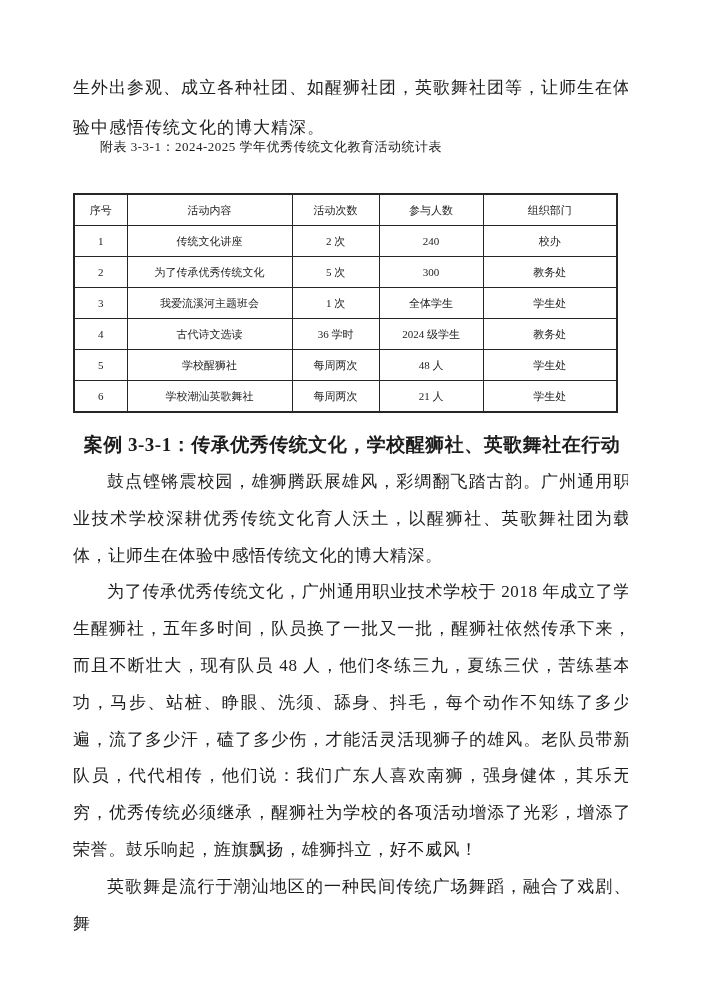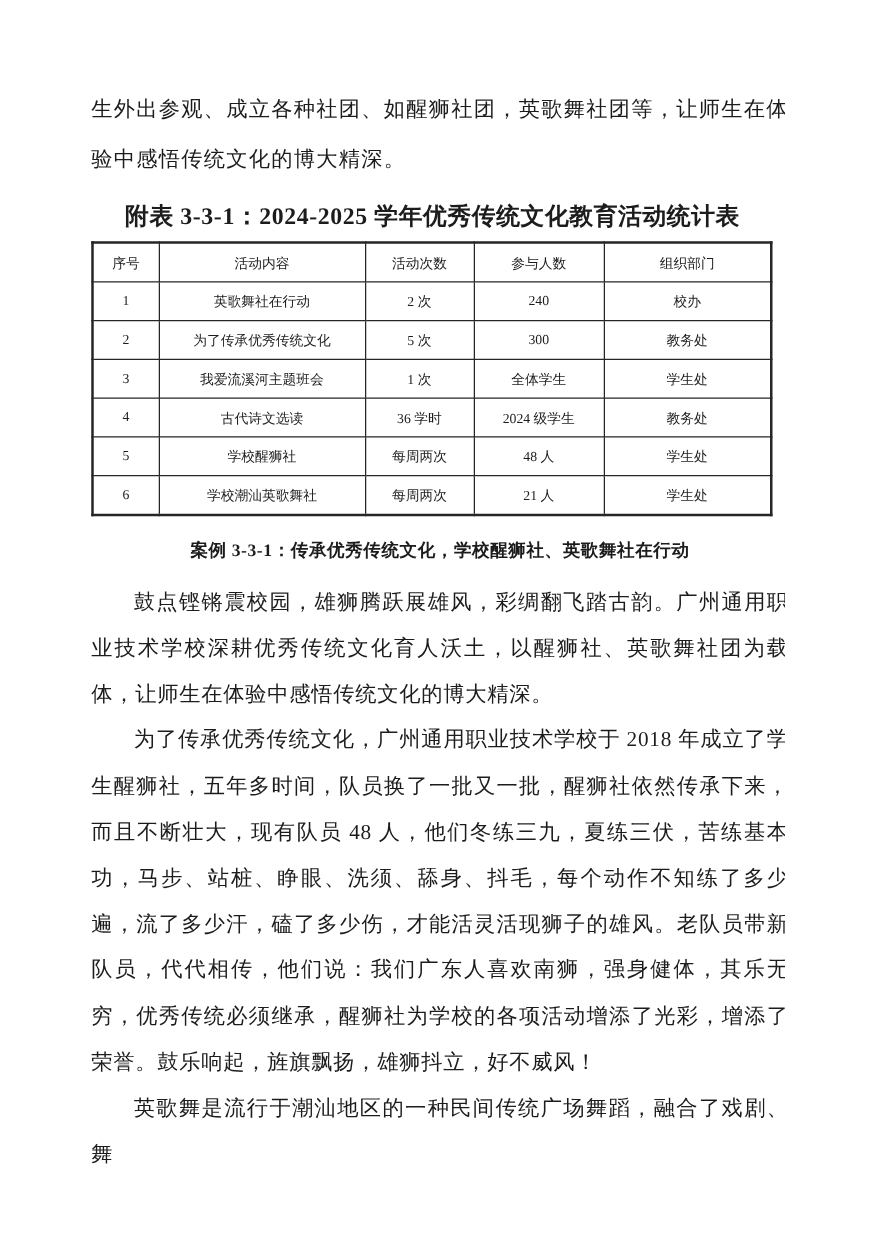--- a/index.html
+++ b/index.html
@@ -18,23 +18,23 @@
   }
   
   .intro {
     position: absolute; left: 73px; top: 68px; width: 558px;
     font-size: 17px; line-height: 40px;
     text-align: justify; text-justify: inter-ideograph;
     letter-spacing: 1px;
   }
   
   .table-title {
-    position: absolute; left: 73px; top: 160px; width: 558px;
+    position: absolute; left: 73px; top: 138px; width: 558px;
     box-sizing: border-box; padding-left: 27px;
-    font-size: 19px; font-weight: bold;
+    font-size: 13px; font-weight: normal;
     letter-spacing: 0.5px;
     white-space: nowrap;
   }
   
   .stat-table {
     position: absolute; left: 73px; top: 193px;
     width: 543px;
     border-collapse: collapse; table-layout: fixed;
     border: 2px solid #262626;
   }
@@ -43,21 +43,21 @@
     height: 30px;
     text-align: center; vertical-align: middle;
     font-size: 11px; font-weight: normal;
     padding: 0 2px;
     overflow: hidden; white-space: nowrap;
   }
   
   .case-title {
     position: absolute; left: 73px; top: 432px; width: 558px;
     text-align: center;
-    font-size: 14px; font-weight: bold;
+    font-size: 19px; font-weight: bold;
     letter-spacing: 0.5px;
     white-space: nowrap;
   }
   
   .body-text {
     position: absolute; left: 73px; top: 464px; width: 558px;
     font-size: 17px; line-height: 36.8px;
     text-align: justify; text-justify: inter-ideograph;
     letter-spacing: 0.6px;
   }
@@ -108,21 +108,21 @@
     <tbody>
       <tr>
         <th>序号</th>
         <th>活动内容</th>
         <th>活动次数</th>
         <th>参与人数</th>
         <th>组织部门</th>
       </tr>
       <tr>
         <td>1</td>
-        <td>英歌舞社在行动</td>
+        <td>传统文化讲座</td>
         <td>2 次</td>
         <td>240</td>
         <td>校办</td>
       </tr>
       <tr>
         <td>2</td>
         <td>为了传承优秀传统文化</td>
         <td>5 次</td>
         <td>300</td>
         <td>教务处</td>

